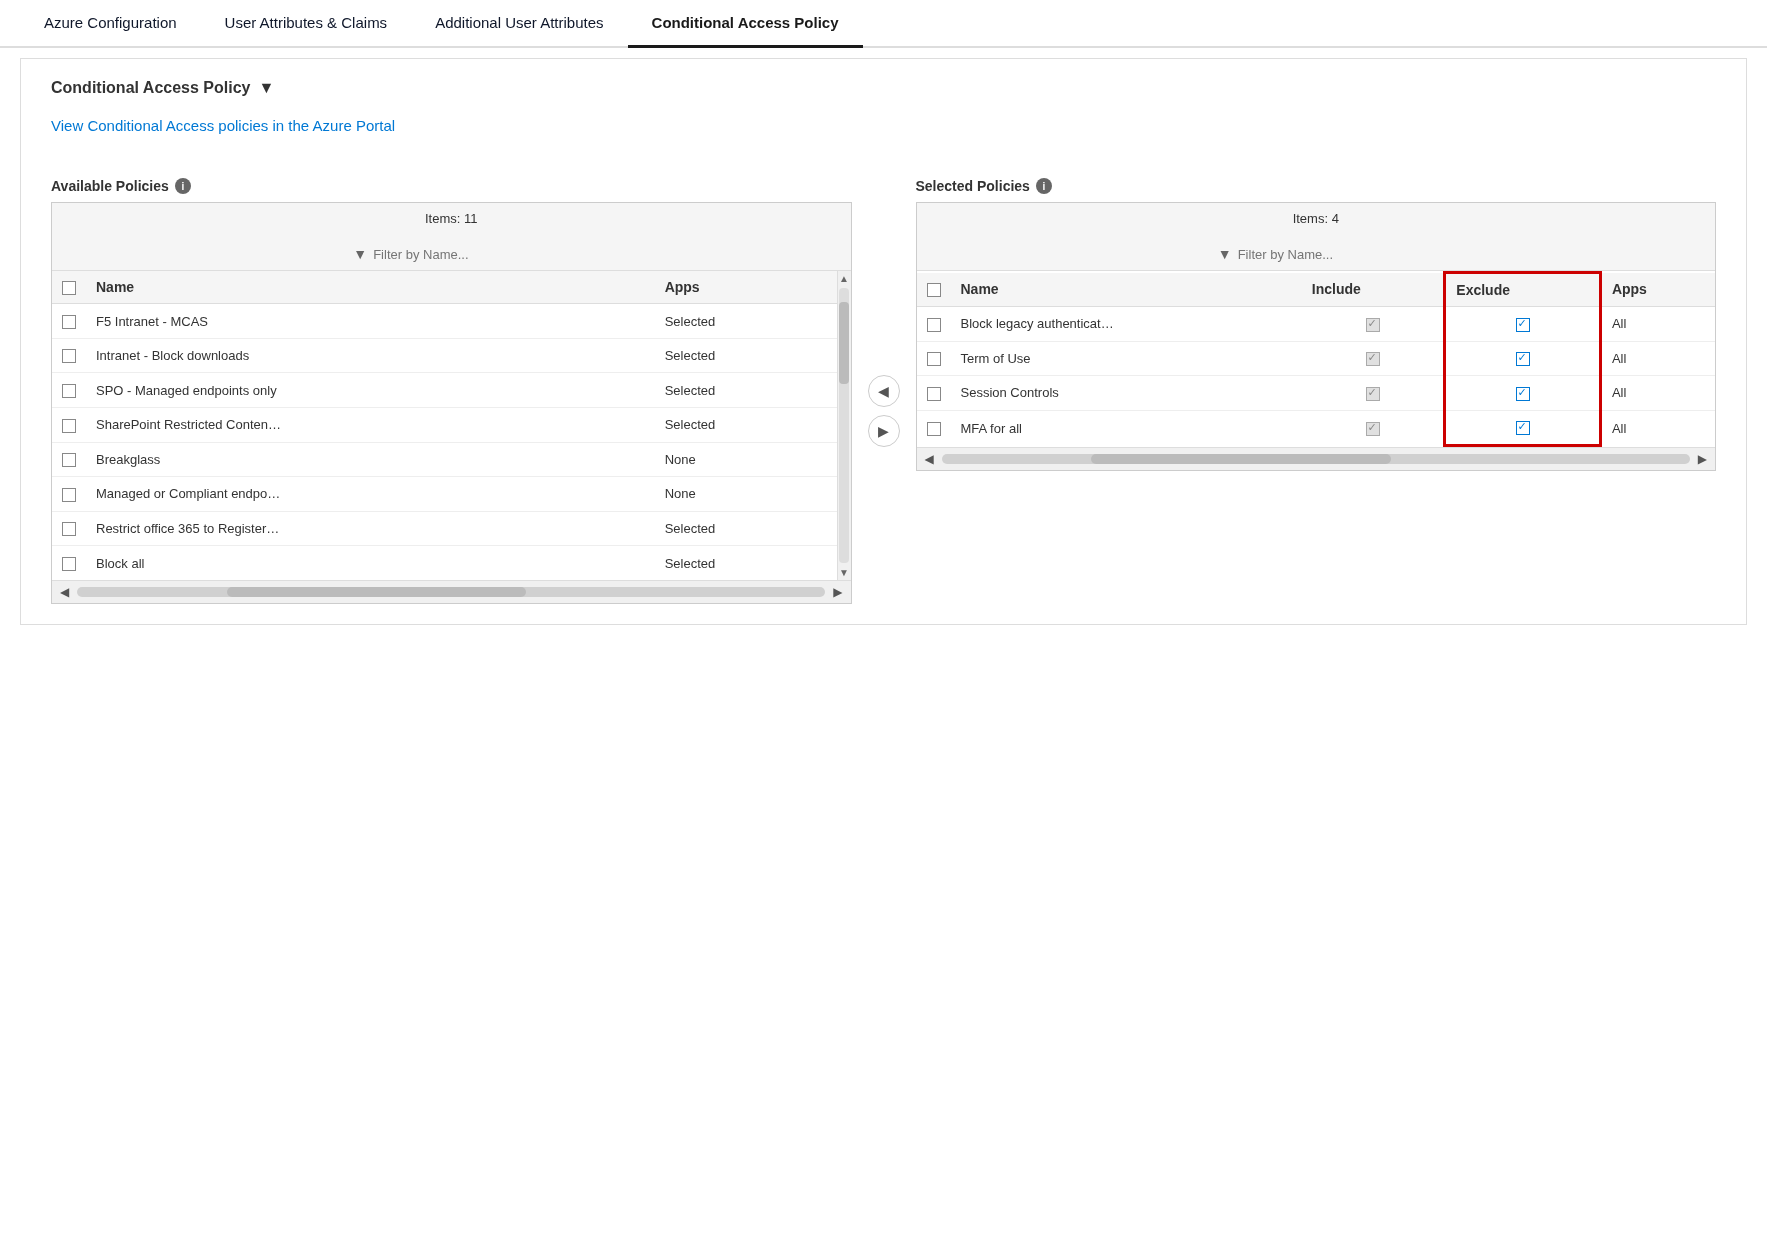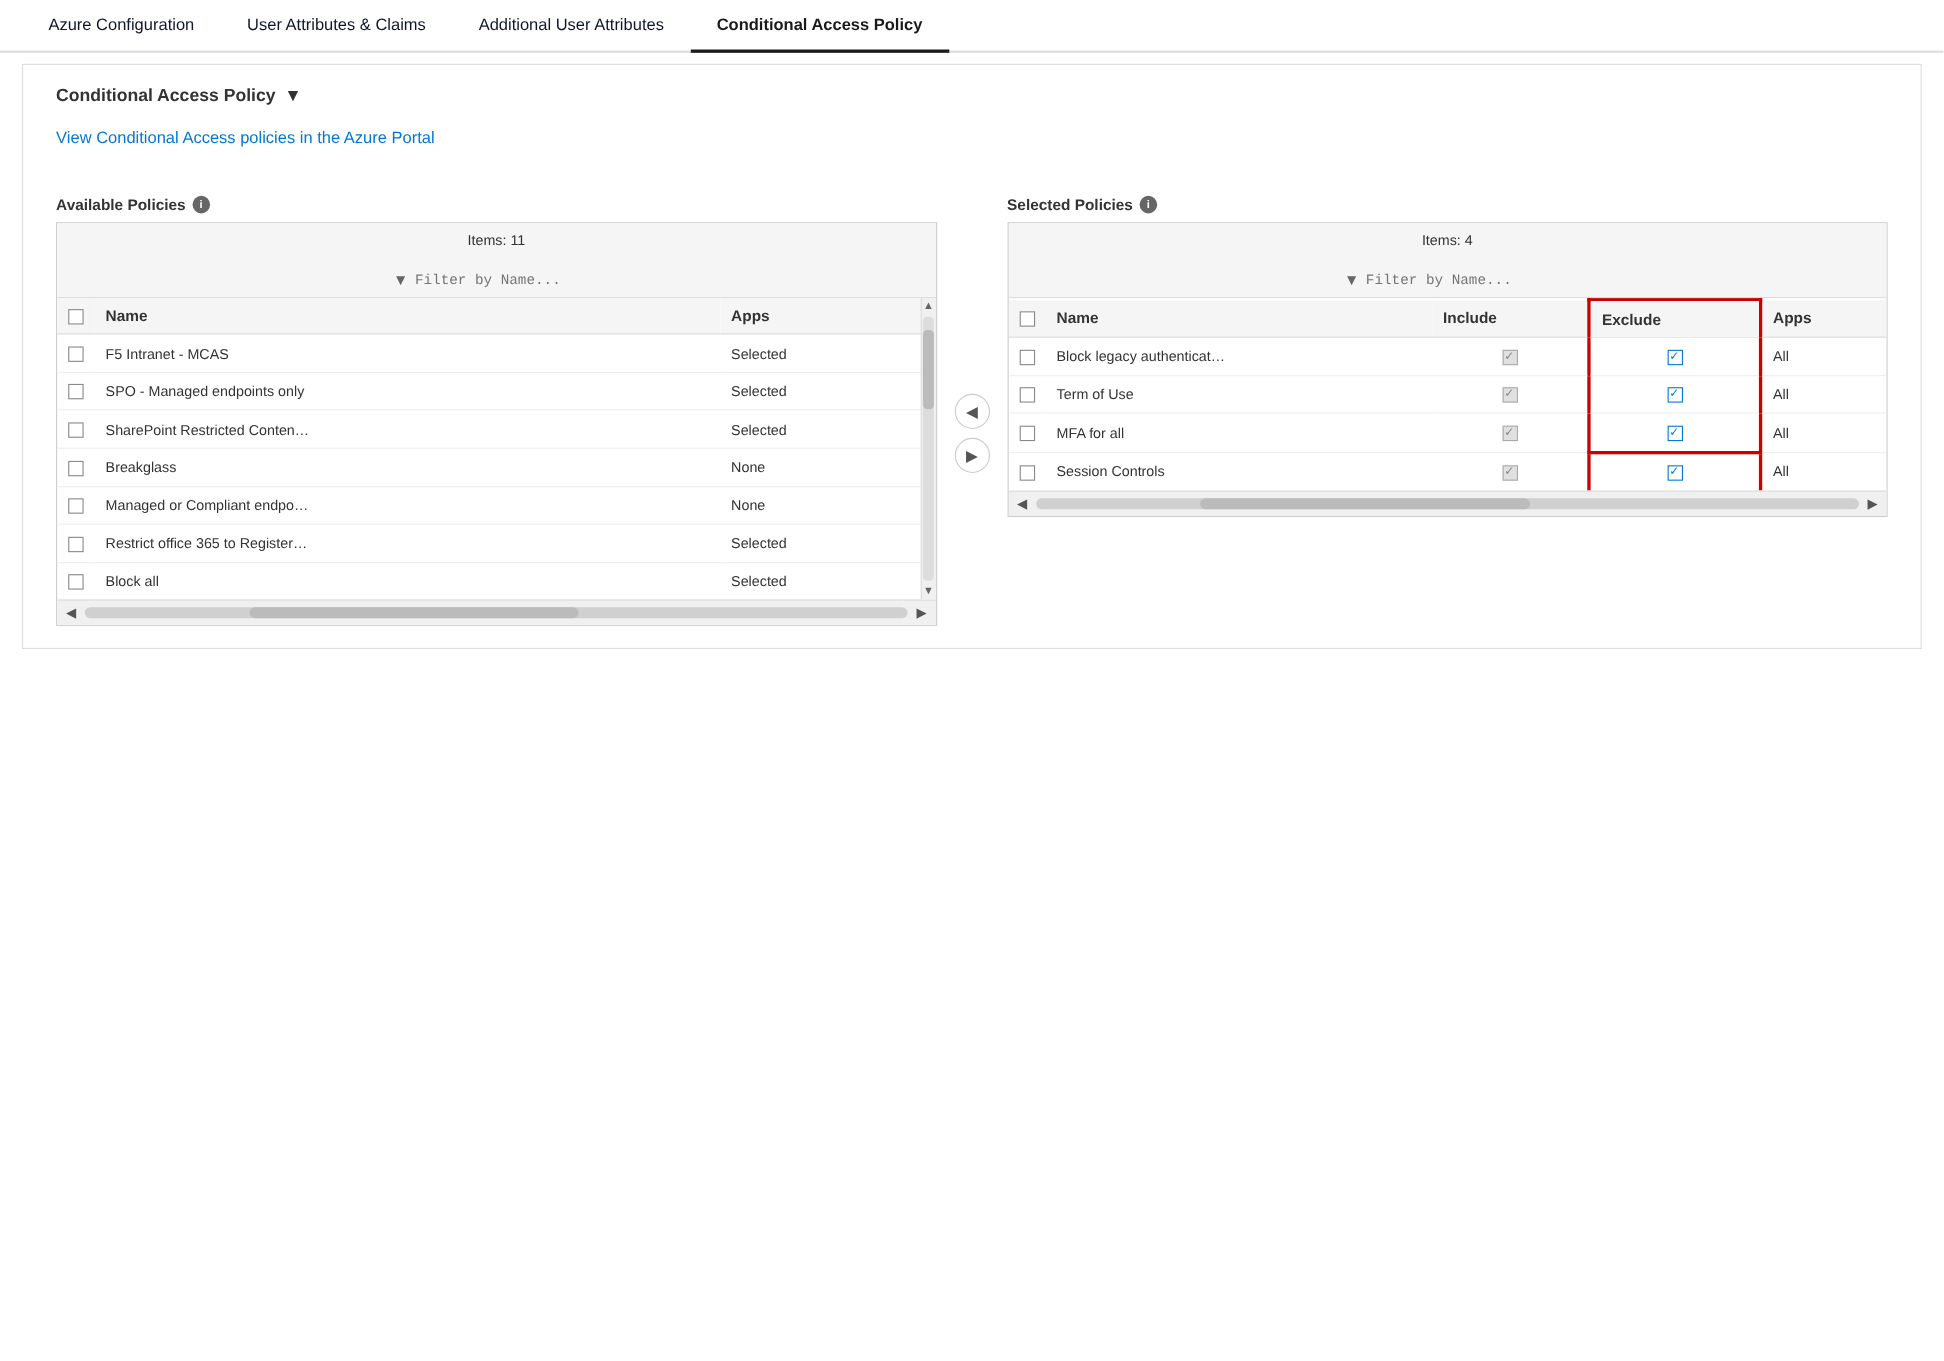--- a/index.html
+++ b/index.html
@@ -130,21 +130,20 @@
       font-size: 14px;
     }
 
     .filter-input {
       border: none;
       background: transparent;
       outline: none;
       font-size: 13px;
       color: #999;
       flex: 1;
-      font-family: Liberation Mono, monospace;
     }
 
     
     .policy-table {
       width: 100%;
       border-collapse: collapse;
     }
 
     .policy-table th {
       background: #f5f5f5;
@@ -369,20 +368,25 @@
               <tr>
                 <th><span class="cb" style="position:relative;"></span></th>
                 <th>Name</th>
                 <th>Apps</th>
               </tr>
             </thead>
             <tbody id="available-policies-tbody">
             <tr>
       <td><span class="cb" style="position:relative;"></span></td>
       <td>F5 Intranet - MCAS</td>
+      <td>Selected</td>
+    </tr>
+                <tr>
+      <td><span class="cb" style="position:relative;"></span></td>
+      <td>Intranet - Block downloads</td>
       <td>Selected</td>
     </tr>
                 <tr>
       <td><span class="cb" style="position:relative;"></span></td>
       <td>SPO - Managed endpoints only</td>
       <td>Selected</td>
     </tr>
                 <tr>
       <td><span class="cb" style="position:relative;"></span></td>
       <td>SharePoint Restricted Conten…</td>
@@ -470,30 +474,30 @@
     </tr>
               <tr>
       <td><span class="cb" style="position:relative;"></span></td>
       <td>Term of Use</td>
       <td style="text-align:center;"><span class="cb disabled" style="position:relative;"></span></td>
       <td style="text-align: center; position: relative; border-left: 3px solid rgb(204, 0, 0); border-right: 3px solid rgb(204, 0, 0);"><span class="cb checked-blue" style="position:relative;"></span></td>
       <td>All</td>
     </tr>
               <tr>
       <td><span class="cb" style="position:relative;"></span></td>
+      <td>Session Controls</td>
+      <td style="text-align:center;"><span class="cb disabled" style="position:relative;"></span></td>
+      <td style="text-align: center; position: relative; border-left: 3px solid rgb(204, 0, 0); border-right: 3px solid rgb(204, 0, 0);"><span class="cb checked-blue" style="position:relative;"></span></td>
+      <td>All</td>
+    </tr>
+              <tr>
+      <td><span class="cb" style="position:relative;"></span></td>
       <td>MFA for all</td>
       <td style="text-align:center;"><span class="cb disabled" style="position:relative;"></span></td>
       <td style="text-align: center; position: relative; border-bottom: 3px solid rgb(204, 0, 0); border-left: 3px solid rgb(204, 0, 0); border-right: 3px solid rgb(204, 0, 0);"><span class="cb checked-blue" style="position:relative;"></span></td>
-      <td>All</td>
-    </tr>
-              <tr>
-      <td><span class="cb" style="position:relative;"></span></td>
-      <td>Session Controls</td>
-      <td style="text-align:center;"><span class="cb disabled" style="position:relative;"></span></td>
-      <td style="text-align: center; position: relative; border-left: 3px solid rgb(204, 0, 0); border-right: 3px solid rgb(204, 0, 0);"><span class="cb checked-blue" style="position:relative;"></span></td>
       <td>All</td>
     </tr>
             </tbody>
         </table>
 
         <div class="right-scrollbar-area">
           <span class="scroll-arrow">◀</span>
           <div class="scroll-track">
             <div class="scroll-thumb"></div>
           </div>

